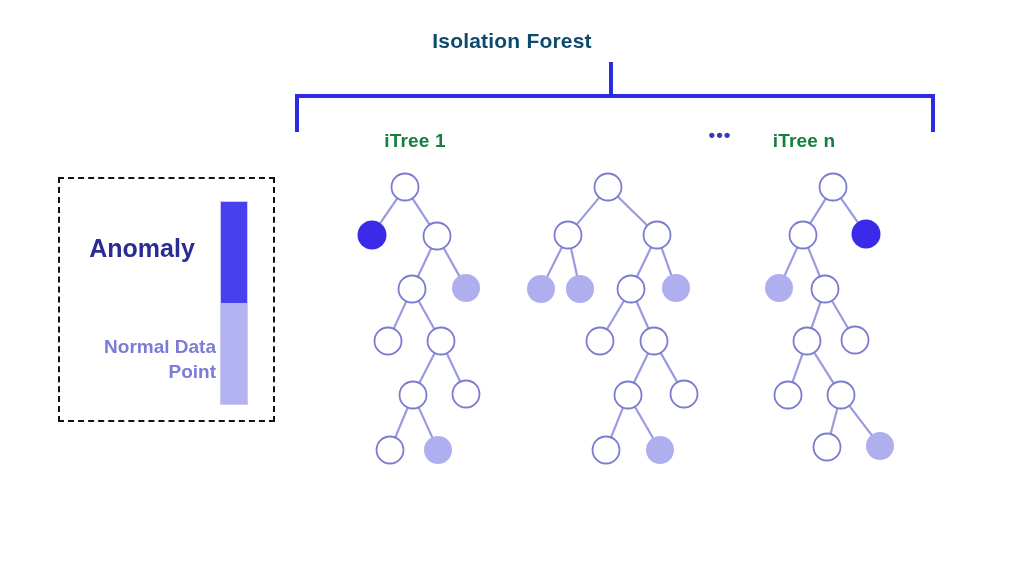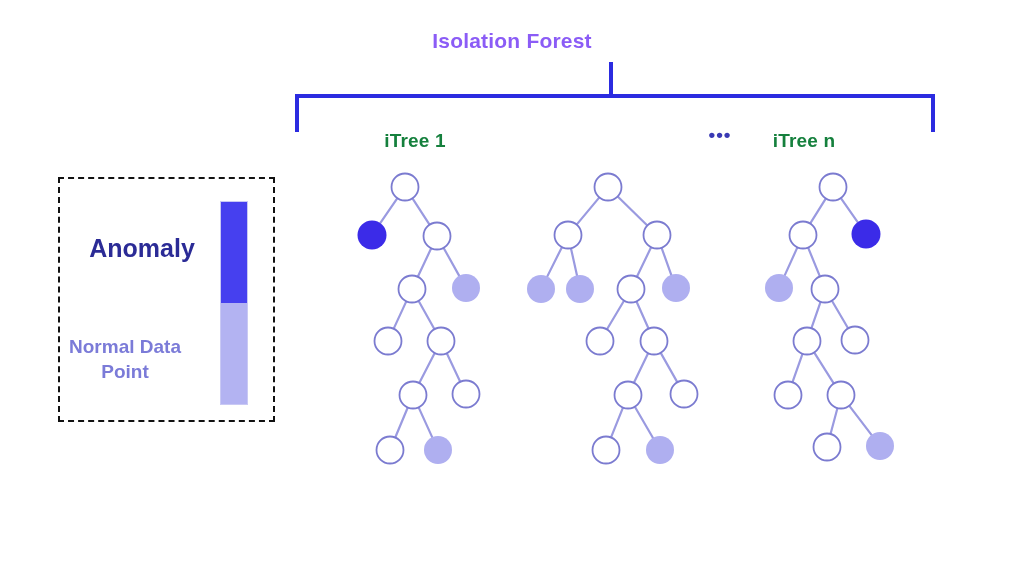--- a/index.html
+++ b/index.html
@@ -25,21 +25,21 @@
   .abs { position: absolute; }
 
   
   #forest-title {
     left: 0;
     top: 29px;
     width: 1024px;
     text-align: center;
     font-size: 21px;
     font-weight: bold;
-    color: #8b5cf6;
+    color: #0c4a6e;
     letter-spacing: 0.2px;
   }
 
   
   .tree-title {
     font-size: 19px;
     font-weight: bold;
     color: #15803d;
     text-align: center;
     top: 130px;
@@ -73,24 +73,24 @@
   #legend-anomaly-label {
     left: 72px;
     top: 234px;
     width: 140px;
     text-align: center;
     font-size: 25px;
     font-weight: bold;
     color: #2b2b96;
   }
   #legend-normal-label {
-    left: 46px;
+    left: 58px;
     top: 334px;
     width: 158px;
-    text-align: center;
+    text-align: right;
     font-size: 19px;
     font-weight: bold;
     color: #7b7bd8;
     line-height: 25px;
   }
   #legend-colorbar {
     left: 220px;
     top: 201px;
     width: 28px;
     height: 204px;

